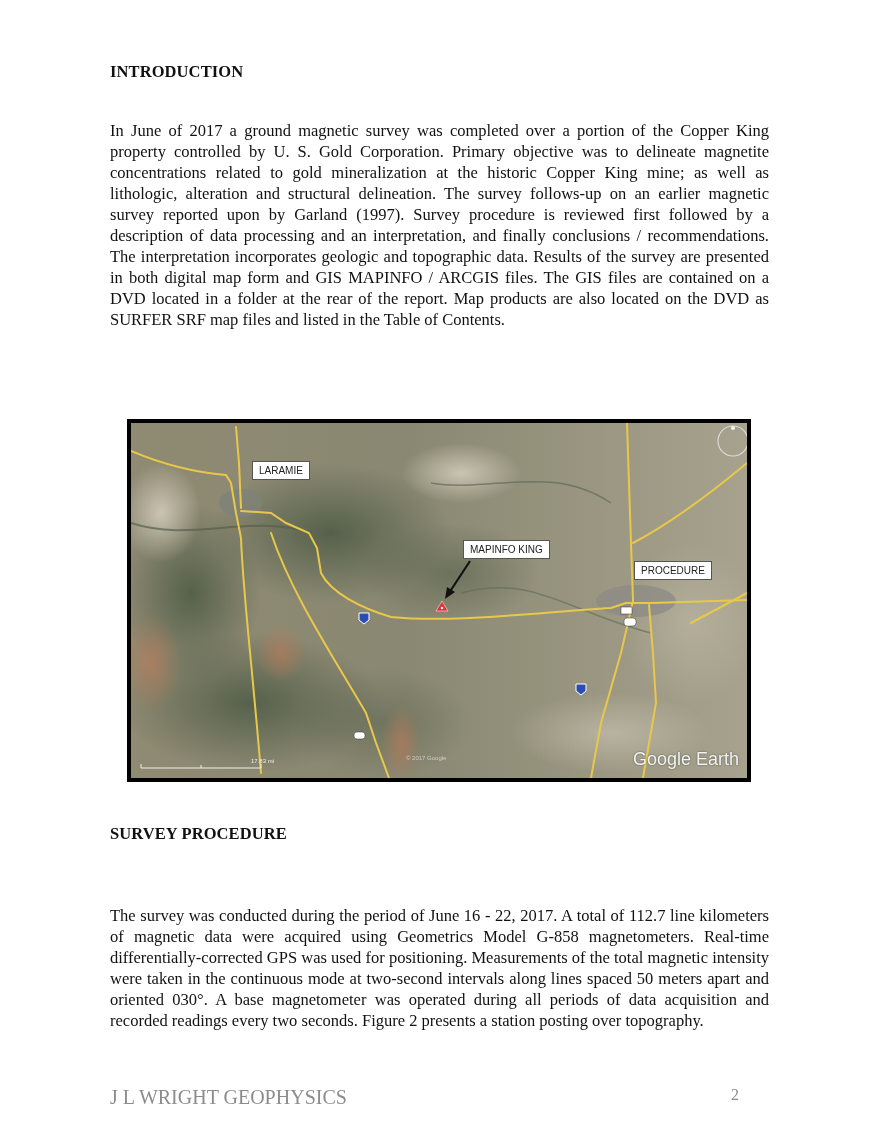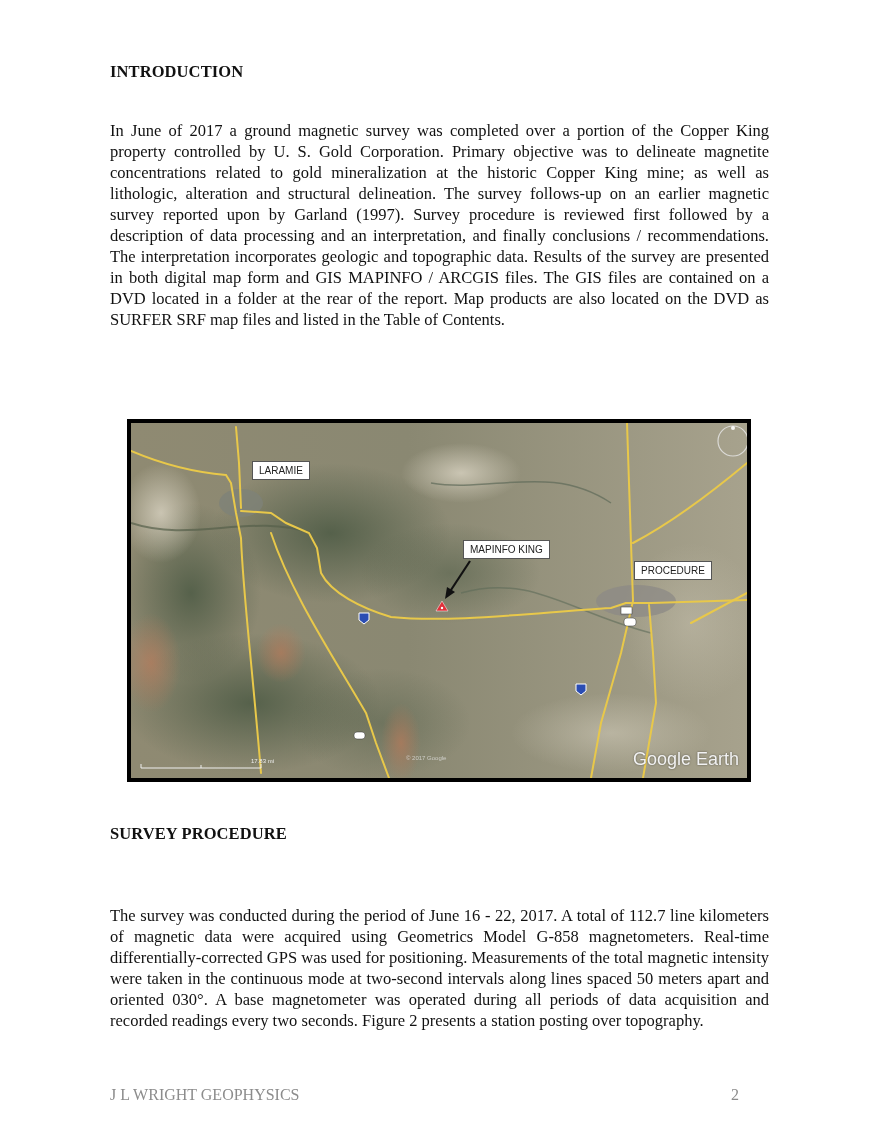--- a/index.html
+++ b/index.html
@@ -12,21 +12,21 @@
   .figure-frame { position: absolute; left: 127px; top: 419px; width: 624px; height: 363px;
                   background: #000; }
   .map { position: absolute; left: 4px; top: 4px; width: 616px; height: 355px; overflow: hidden;
          background: #a21caf; }
   .map svg { position: absolute; left: 0; top: 0; }
   .label-box { position: absolute; background: #fff; border: 1px solid #555;
                font-family: "Liberation Sans", "DejaVu Sans", sans-serif; font-size: 10px;
                color: #222; padding: 3px 6px; white-space: nowrap; }
   .caption { position: absolute; left: 0; width: 870px; top: 804px; text-align: center;
              font-style: italic; font-weight: bold; font-size: 16.5px; }
-  .footer-left { position: absolute; left: 110px; top: 1086px; font-size: 16px; color: #8c8c8c; }
+  .footer-left { position: absolute; left: 110px; top: 1086px; font-size: 20px; color: #8c8c8c; }
   .footer-right { position: absolute; left: 731px; top: 1086px; font-size: 16px; color: #8c8c8c; }
   .watermark { position: absolute; right: 8px; bottom: 8px; font-family: "Liberation Sans", "DejaVu Sans", sans-serif;
                font-size: 18px; color: #f2f2f2; text-shadow: 0 0 2px rgba(0,0,0,0.5); }
   .copyright { position: absolute; left: 275px; bottom: 16px; font-family: "Liberation Sans", sans-serif;
                font-size: 6px; color: #e8e8e8; opacity: 0.7; line-height: 8px; text-align: center; }
   .scale-text { position: absolute; left: 120px; bottom: 14px; font-family: "Liberation Sans", sans-serif;
                 font-size: 6px; color: #eee; }
 </style>
 </head>
 <body>

